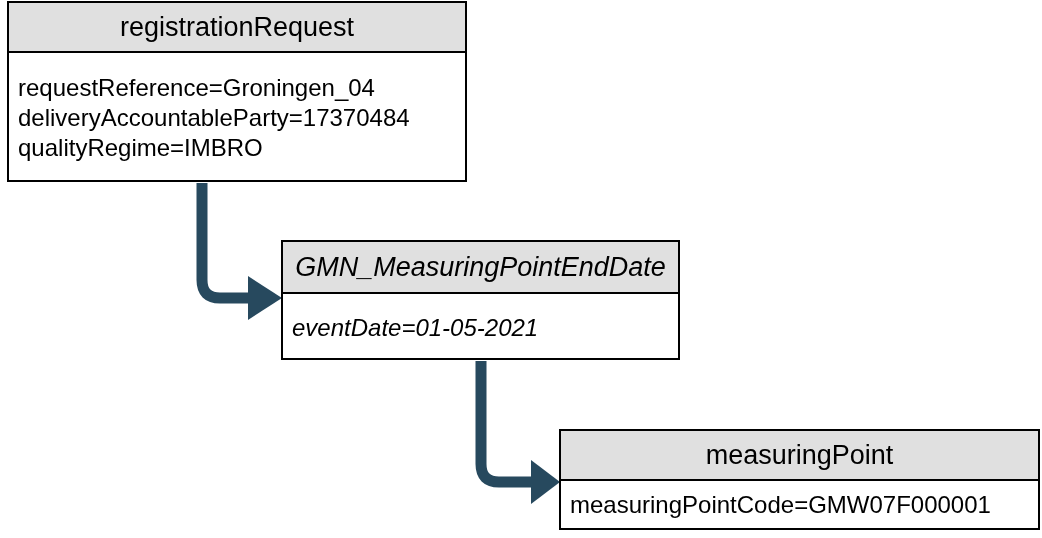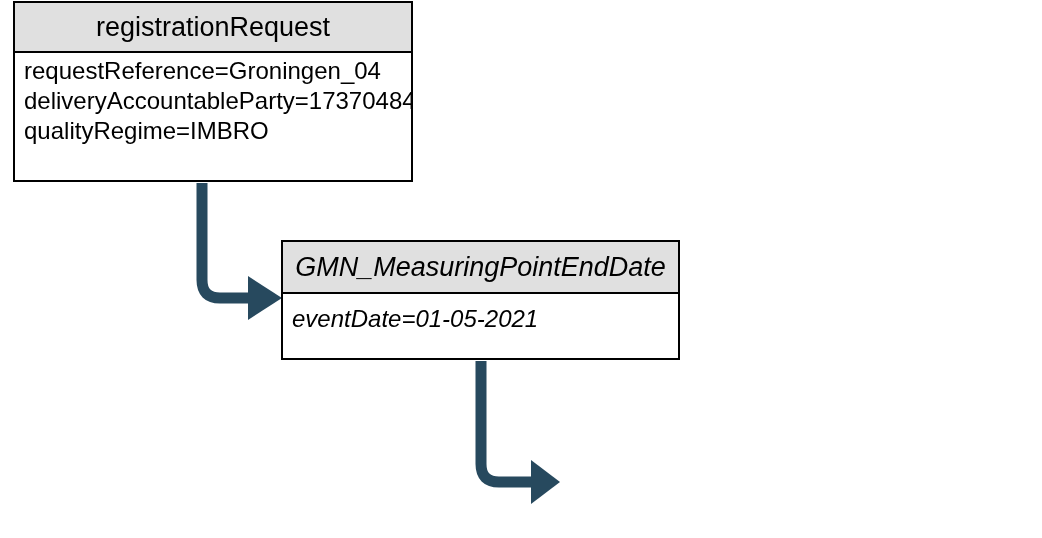--- a/index.html
+++ b/index.html
@@ -47,27 +47,27 @@
     box-sizing: border-box;
     overflow: hidden;
   }
   .field {
     font-size: 24px;
     line-height: 30px;
     white-space: nowrap;
     overflow: hidden;
   }
   
-  .n1 { left: 13px; top: 1px; width: 400px; height: 181px; }
+  .n1 { left: 7px; top: 1px; width: 460px; height: 181px; }
   .n1 .node-header { height: 50px; }
-  .n1 .node-body { padding: 3px 0 0 9px; height: 127px; }
+  .n1 .node-body { padding: 20px 0 0 9px; height: 127px; }
   
   .n2 { left: 281px; top: 240px; width: 399px; height: 120px; font-style: italic; }
   .n2 .node-header { height: 52px; }
-  .n2 .node-body { padding: 10px 0 0 9px; height: 64px; }
+  .n2 .node-body { padding: 19px 0 0 9px; height: 64px; }
   
   .n3 { left: 559px; top: 429px; width: 481px; height: 101px; }
   .n3 .node-header { height: 50px; }
   .n3 .node-body { padding: 9px 0 0 9px; height: 47px; }
 </style>
 </head>
 <body>
 
 <div class="canvas">
 
@@ -91,14 +91,20 @@
     </div>
   </div>
 
   <div class="node n2">
     <div class="node-header">GMN_MeasuringPointEndDate</div>
     <div class="node-body">
       <div class="field">eventDate=01-05-2021</div>
     </div>
   </div>
 
+  <div class="node n3">
+    <div class="node-header">measuringPoint</div>
+    <div class="node-body">
+      <div class="field">measuringPointCode=GMW07F000001</div>
+    </div>
+  </div>
 
 </div>
 
 </body></html>

